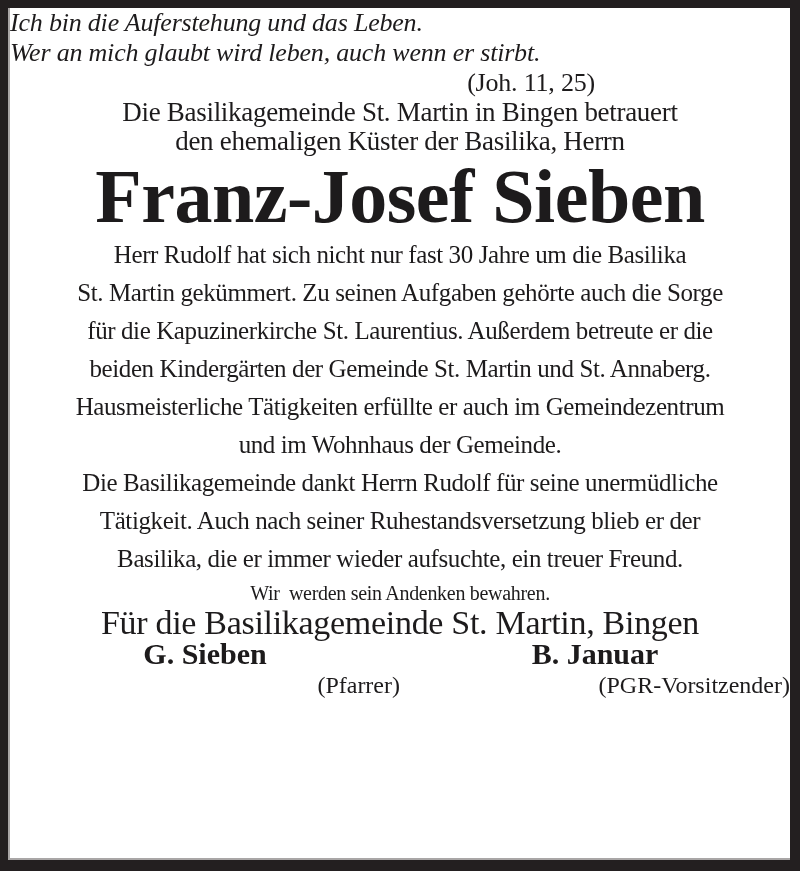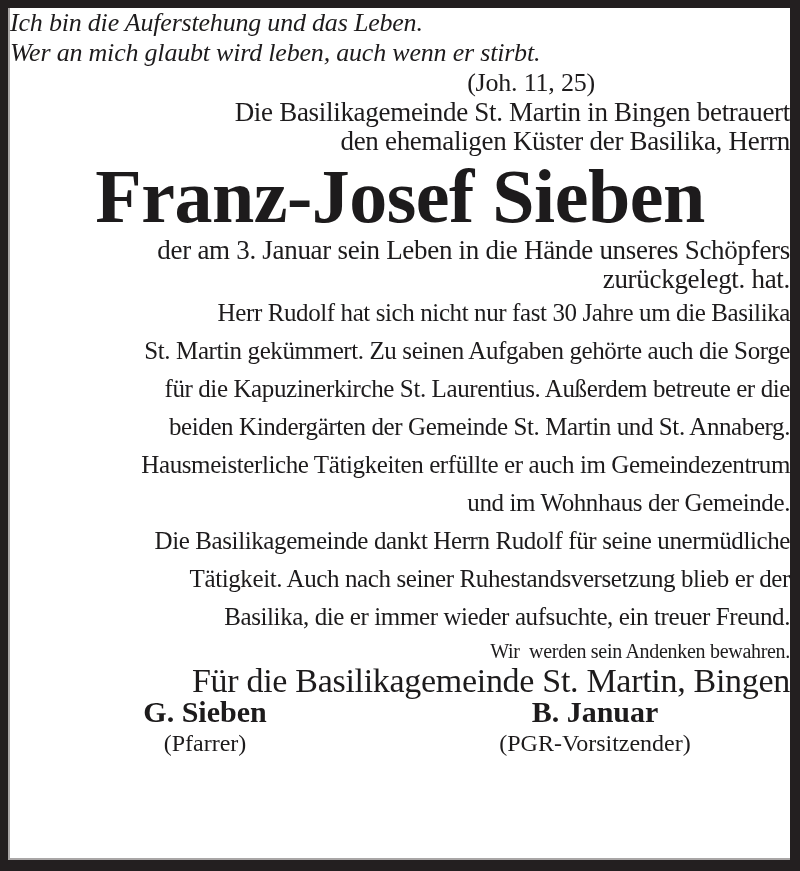--- a/index.html
+++ b/index.html
@@ -27,21 +27,21 @@
     border-bottom: 2px solid #a9a6a6;
     box-sizing: border-box;
     font-family: "Liberation Serif", "DejaVu Serif", serif;
     color: #1d1b1c;
   }
   .content p, .content h1, .content div {
     margin: 0;
     padding: 0;
   }
   .centered {
-    text-align: right;
+    text-align: center;
     white-space: pre;       
   }
   
   .quote {
     margin: 26px 0 0 180px;
     width: 585px;
   }
   .quote-lines {
     font-style: italic;
     font-size: 26px;
@@ -107,41 +107,40 @@
   .sig-name {
     font-size: 30px;
     line-height: 34px;
     font-weight: bold;
     white-space: pre;
   }
   .sig-role {
     font-size: 24px;
     line-height: 28px;
     white-space: pre;
+    text-align: right;
   }
 </style>
 </head>
 <body>
 
 <div class="page">
   <div class="content">
 
     <div class="quote">
       <div class="quote-lines">Ich bin die Auferstehung und das Leben.
 Wer an mich glaubt wird leben, auch wenn er stirbt.</div>
       <div class="quote-citation">(Joh. 11, 25)</div>
     </div>
 
     <p class="intro centered">Die Basilikagemeinde St. Martin in Bingen betrauert
 den ehemaligen Küster der Basilika, Herrn</p>
 
     <h1 class="deceased-name">Franz-Josef Sieben</h1>
 
-    <p class="death-statement centered">der am 3. Januar sein Leben in die Hände unseres Schöpfers
-zurückgelegt. hat.</p>
 
     <p class="body-para para-service centered">Herr Rudolf hat sich nicht nur fast 30 Jahre um die Basilika
 St. Martin gekümmert. Zu seinen Aufgaben gehörte auch die Sorge
 für die Kapuzinerkirche St. Laurentius. Außerdem betreute er die
 beiden Kindergärten der Gemeinde St. Martin und St. Annaberg.
 Hausmeisterliche Tätigkeiten erfüllte er auch im Gemeindezentrum
 und im Wohnhaus der Gemeinde.</p>
 
     <p class="body-para para-thanks centered">Die Basilikagemeinde dankt Herrn Rudolf für seine unermüdliche
 Tätigkeit. Auch nach seiner Ruhestandsversetzung blieb er der

